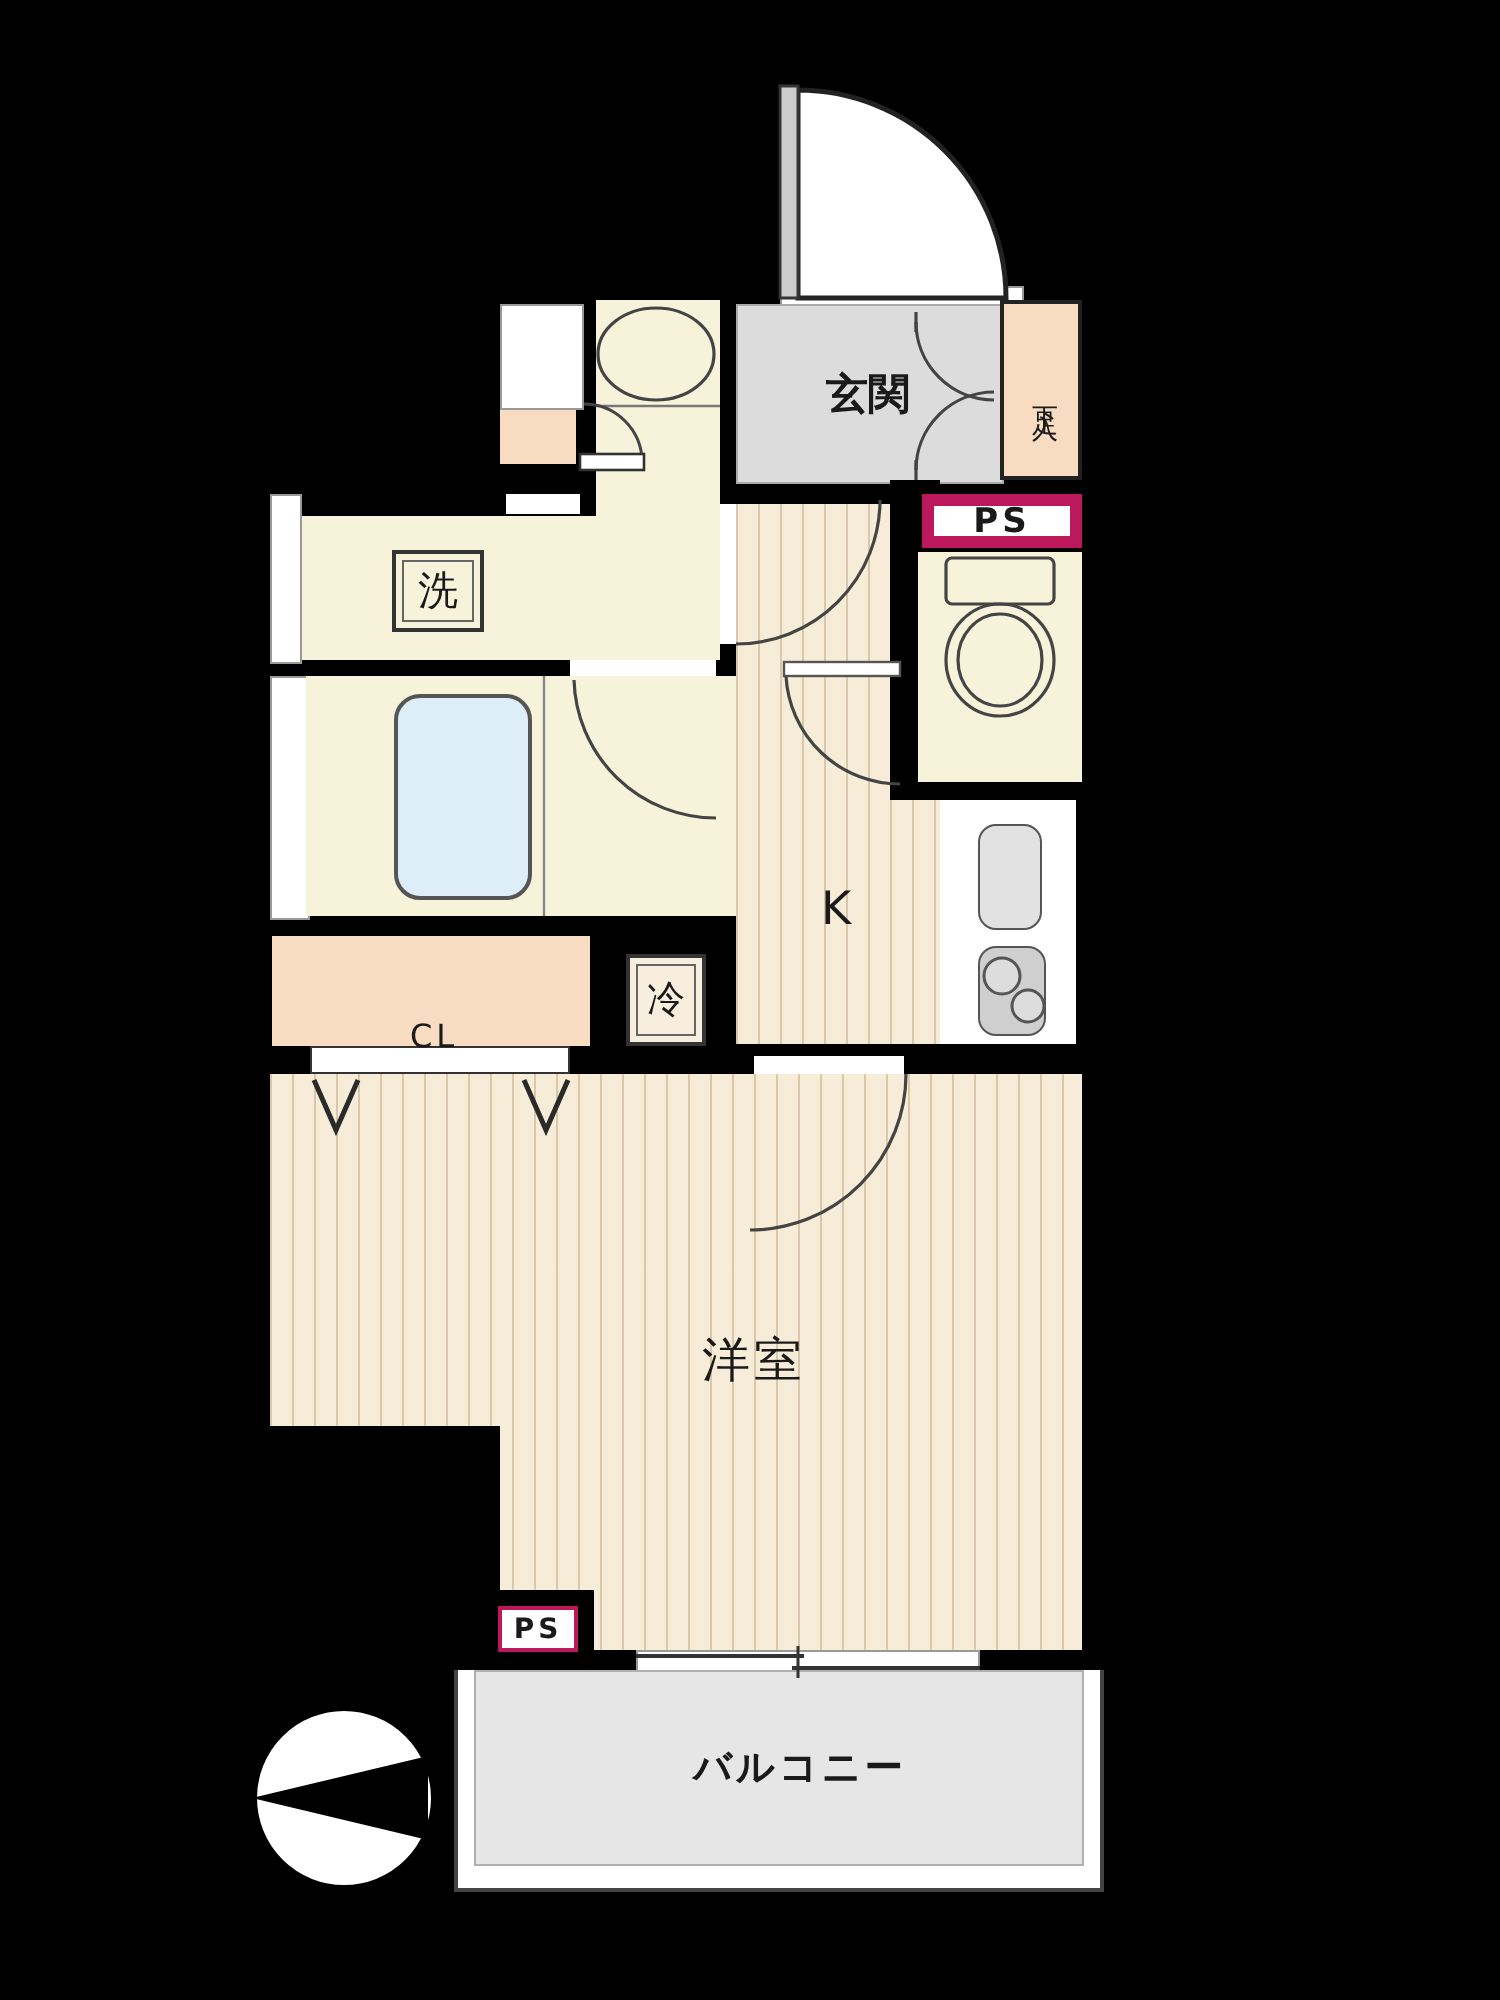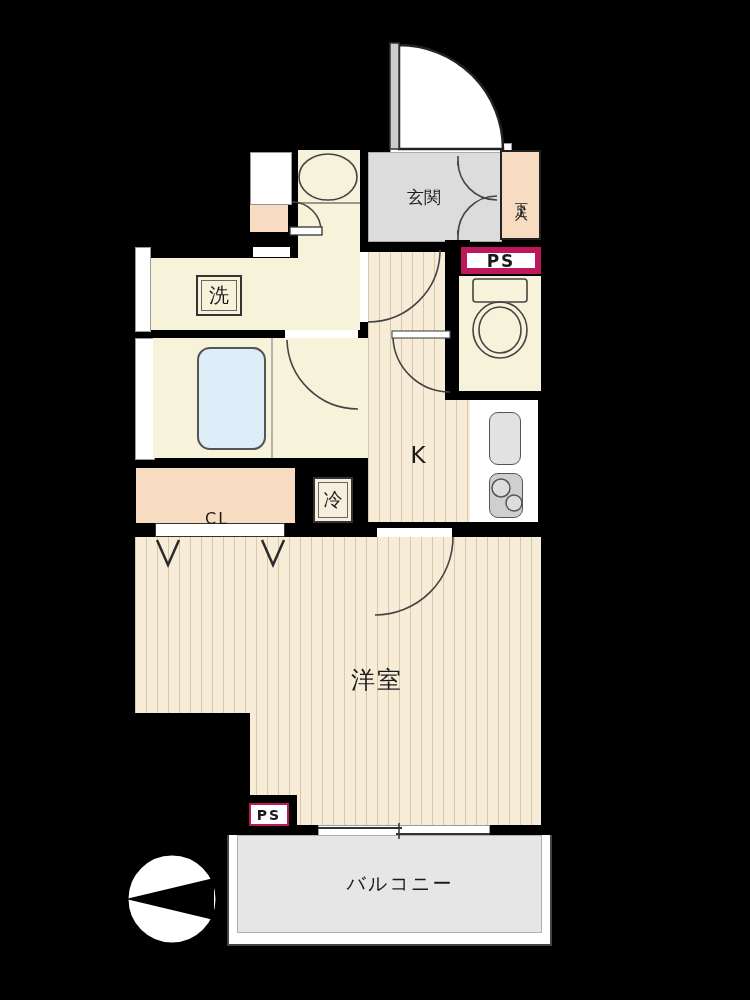--- a/index.html
+++ b/index.html
@@ -138,20 +138,20 @@
       <line x1="396" y1="834" x2="490" y2="834"></line>
       <line x1="399" y1="823" x2="399" y2="839" stroke-width="1.5"></line>
     </g>
 
     <g>
       <circle cx="172" cy="899" r="45" fill="#ffffff" stroke="#000" stroke-width="3"></circle>
       <polygon points="126,899 214,878 214,920" fill="#000"></polygon>
     </g>
   </svg>
 
-  <div class="label" style="left:424px;top:197px;font-size:17px;">玄関</div>
+  <div class="label" style="left:434px;top:197px;font-size:21px;font-weight:bold;">玄関</div>
   <div class="label vtext" style="left:521px;top:196px;font-size:13px;">下足入</div>
   <div class="label" style="left:418px;top:455px;font-size:23px;">K</div>
   <div class="label" style="left:217px;top:518px;font-size:16px;letter-spacing:2px;text-align:center;">CL</div>
   <div class="label" style="left:377px;top:680px;font-size:24px;letter-spacing:2px;">洋室</div>
-  <div class="label" style="left:400px;top:884px;font-size:19px;letter-spacing:2px;">バルコニー</div>
+  <div class="label" style="left:400px;top:884px;font-size:19px;letter-spacing:2px;font-weight:bold;">バルコニー</div>
 
 </div>
 
 </body></html>

